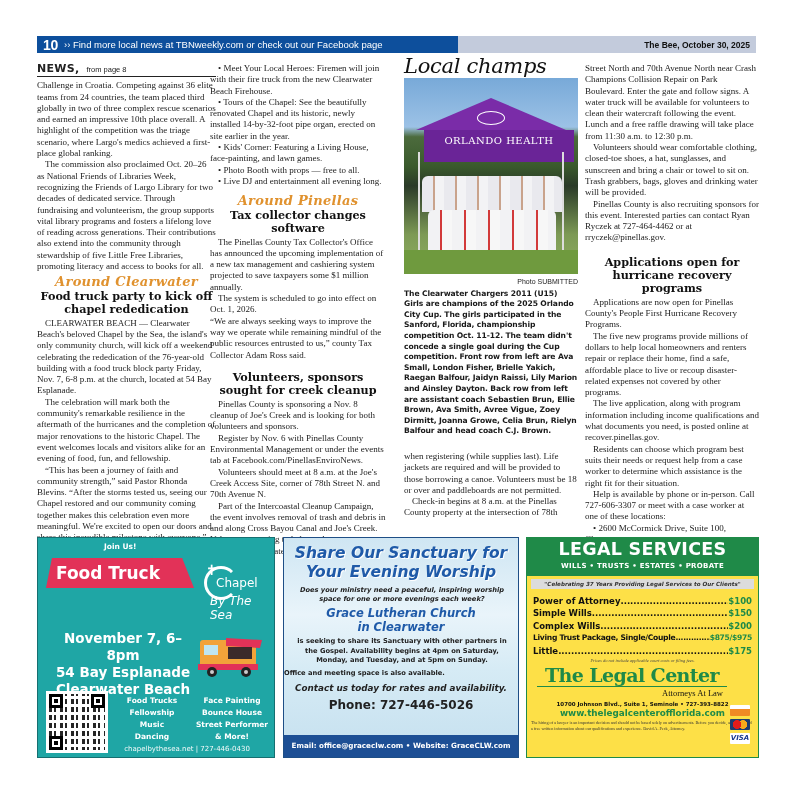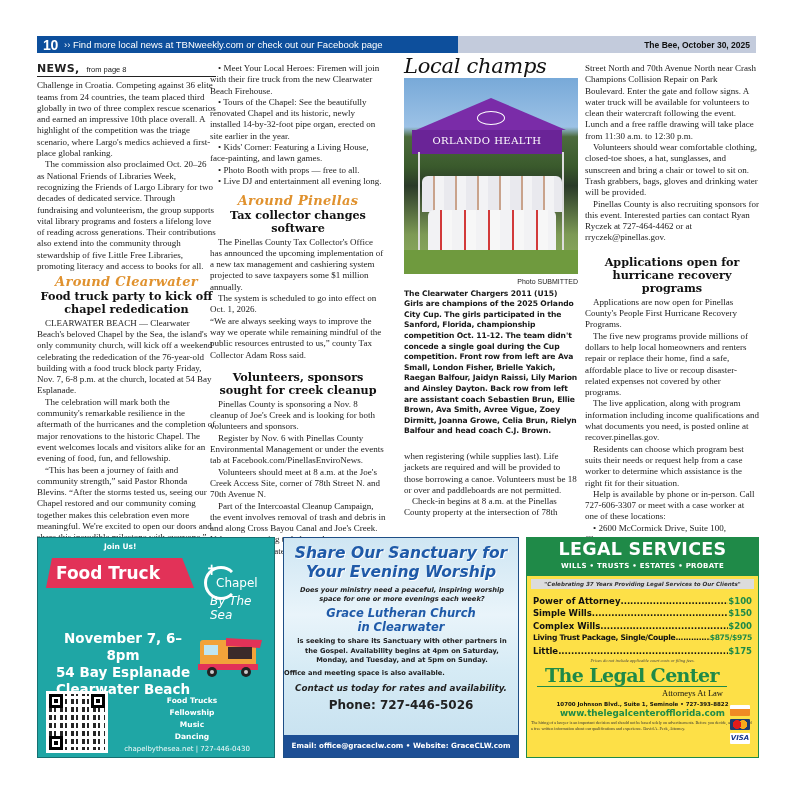--- a/index.html
+++ b/index.html
@@ -26,21 +26,21 @@
   .jump-bold { font-family: "DejaVu Sans", sans-serif; font-weight: 900; font-size: 11px; letter-spacing: 0.3px; }
   .jump-from { font-family: "Liberation Sans", sans-serif; font-size: 7.5px; margin-left: 7px; }
 
   .section-tag { text-align: center; font-family: "DejaVu Serif", serif; font-style: italic; font-weight: bold; color: #e0922f; font-size: 13px; margin: 4px 0 2px; letter-spacing: 0.3px; }
   .headline { text-align: center; font-family: "DejaVu Serif", serif; font-weight: bold; font-size: 11.2px; line-height: 13px; color: #111; margin: 2px 0 2px; }
   .bullet { text-indent: 8px; }
 
   .big-title { font-family: "DejaVu Serif", serif; font-style: italic; font-size: 21px; color: #111; margin: -2px 0 6px; letter-spacing: -0.3px; }
   .photo { width: 174px; height: 196px; position: relative; overflow: hidden; background: linear-gradient(#78a9d8 0%, #9cc2e6 25%, #4c6b3d 30%, #3a5a2c 45%, #2a3a28 55%, #7d9a55 80%, #8fb062 100%); }
   .photo .tent-top { position: absolute; left: 12px; top: 20px; width: 150px; height: 0; border-left: 75px solid transparent; border-right: 75px solid transparent; border-bottom: 32px solid #7a2ca8; }
-  .photo .tent-band { position: absolute; left: 8px; top: 52px; width: 150px; height: 24px; background: #6a2497; color: #fff; text-align: center; font-family: "DejaVu Serif", serif; font-size: 10px; line-height: 22px; letter-spacing: 0.5px; }
+  .photo .tent-band { position: absolute; left: 20px; top: 52px; width: 150px; height: 32px; background: #6a2497; color: #fff; text-align: center; font-family: "DejaVu Serif", serif; font-size: 10px; line-height: 22px; letter-spacing: 0.5px; }
   .photo .tent-logo { position: absolute; left: 73px; top: 33px; width: 28px; height: 14px; border: 1.5px solid #fff; border-radius: 50%; }
   .photo .pole-l { position: absolute; left: 14px; top: 74px; width: 2px; height: 110px; background: #ddd; }
   .photo .pole-r { position: absolute; left: 158px; top: 74px; width: 2px; height: 110px; background: #ddd; }
   .photo .team-back { position: absolute; left: 18px; top: 98px; width: 140px; height: 36px; background: repeating-linear-gradient(90deg, #e9e9ee 0 11px, #c9a38c 11px 13px, #f3f3f5 13px 22px); border-radius: 6px 6px 0 0; }
   .photo .team-front { position: absolute; left: 24px; top: 132px; width: 128px; height: 42px; background: repeating-linear-gradient(90deg, #f2f2f4 0 12px, #d23a3a 12px 14px, #f7f7f7 14px 24px); border-radius: 6px 6px 0 0; }
   .photo .grass { position: absolute; left: 0; bottom: 0; width: 100%; height: 24px; background: #6f9a3e; }
   .photo-credit { text-align: right; font-family: "Liberation Sans", sans-serif; font-size: 7px; margin: 2px 0 1px; }
   .caption { font-family: "DejaVu Sans", sans-serif; font-weight: bold; font-size: 7.6px; line-height: 10.6px; color: #1a1a1a; margin-bottom: 14px; letter-spacing: -0.1px; }
 
   
@@ -203,20 +203,26 @@
     <div class="finder" style="right:3px;top:3px"></div>
     <div class="finder" style="left:3px;bottom:3px"></div>
   </div>
   <div class="activities">
     <div>
       <div>Food Trucks</div>
       <div>Fellowship</div>
       <div>Music</div>
       <div>Dancing</div>
     </div>
+    <div>
+      <div>Face Painting</div>
+      <div>Bounce House</div>
+      <div>Street Performer</div>
+      <div>&amp; More!</div>
+    </div>
   </div>
   <div class="contact">chapelbythesea.net  |  727-446-0430</div>
 </div>
 
 <div class="ad ad2">
   <div class="t1">
     <div>Share Our Sanctuary for</div>
     <div>Your Evening Worship</div>
   </div>
   <div class="q">Does your ministry need a peaceful, inspiring worship space for one or more evenings each week?</div>

